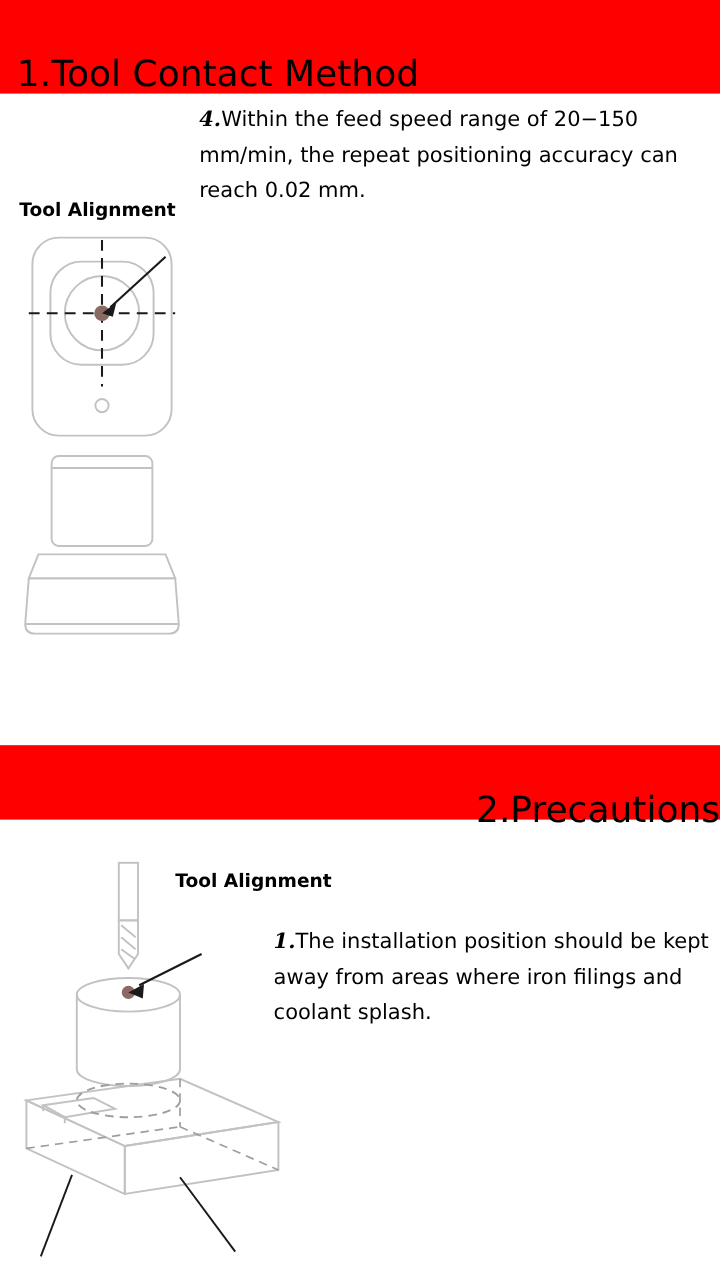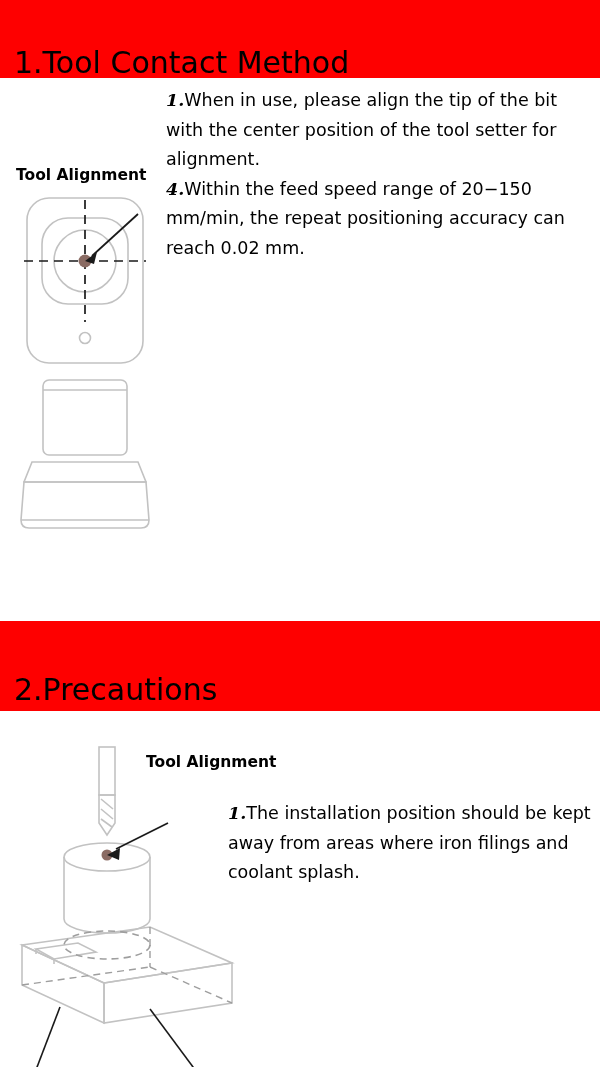--- a/index.html
+++ b/index.html
@@ -31,21 +31,21 @@
   }
   .section-bar .section-title {
     font-size: 30px;
     font-weight: 400;
     line-height: 1.1;
     color: #000000;
     letter-spacing: 0px;
     margin-top: 47px;
   }
   #bar1 { height: 78px; }
-  #bar2 { height: 90px; }
+  #bar2 { height: 62px; justify-content: flex-end; }
 
   
   .sec1-body {
     position: relative;
     height: 543px;
     width: 600px;
   }
   .caption-1 {
     position: absolute;
     left: 16px;
@@ -150,21 +150,20 @@
 
         <path d="M22 272 L128 272 L136 292 L14 292 Z"></path>
 
         <path d="M14 292 L136 292 L139 330 Q139 338 131 338 L19 338 Q11 338 11 330 Z"></path>
 
         <line x1="11" y1="330" x2="139" y2="330"></line>
       </svg>
     </div>
 
     <div class="body-text-1">
-      <p><span class="num">1.</span><span>When in use, please align the tip of the bit with the center position of the tool setter for alignment.</span></p>
       <p><span class="num">4.</span><span>Within the feed speed range of 20−150 mm/min, the repeat positioning accuracy can reach 0.02 mm.</span></p>
     </div>
   </div>
 
   <div class="section-bar" id="bar2">
     <div class="section-title">2.Precautions</div>
   </div>
 
   <div class="sec2-body">
 

